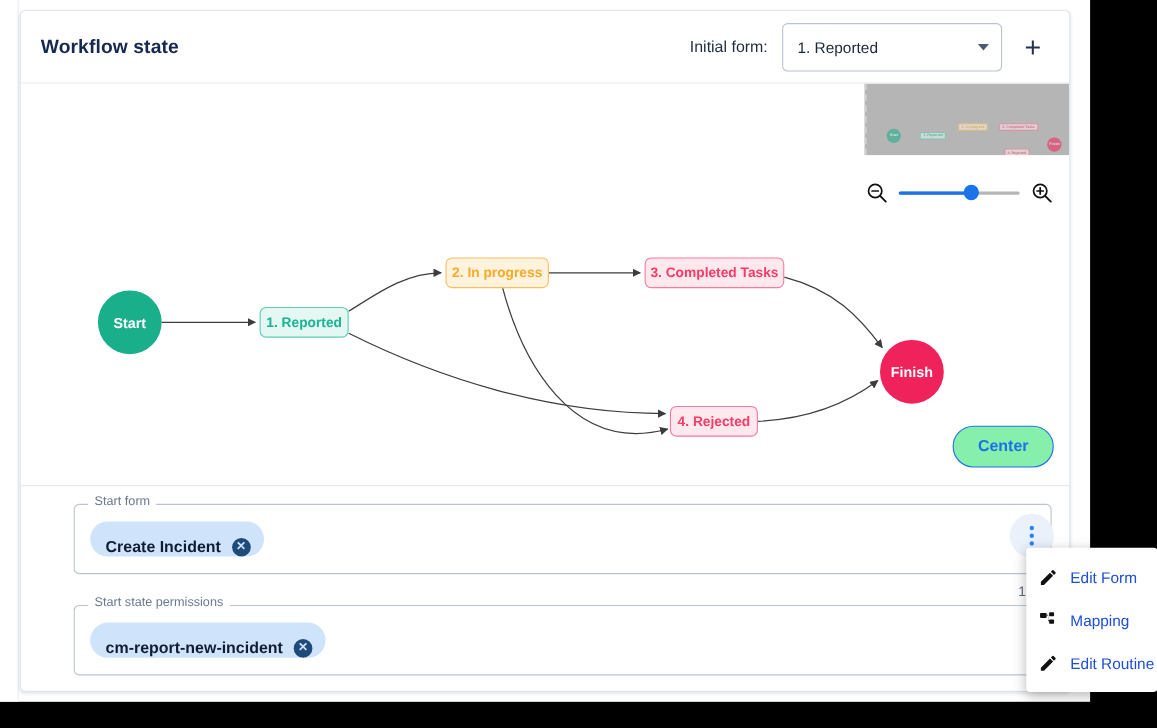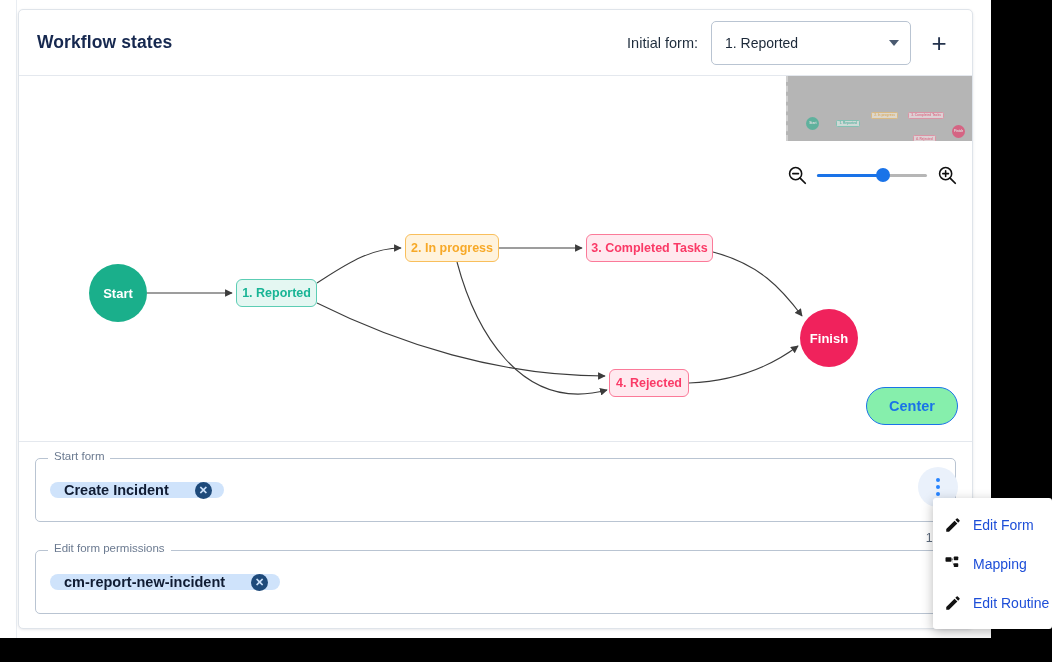--- a/index.html
+++ b/index.html
@@ -192,43 +192,43 @@
     background: #86efac;
     color: #1a73e8;
     font-size: 14.5px;
     font-weight: bold;
     display: flex; align-items: center; justify-content: center;
     cursor: pointer;
   }
 
   
   #forms-section { position: relative; padding: 16px 16px 0 16px; }
-  .field-group { position: relative; margin-bottom: 6px; }
+  .field-group { position: relative; margin-bottom: 6px; margin-left: 32px; }
   .field-box {
     border: 1px solid #b9c4d2;
     border-radius: 5px;
     height: 64px;
     display: flex;
     align-items: center;
     padding: 0 14px;
     background: #fff;
   }
   .field-legend {
     position: absolute;
     left: 13px; top: -8px;
     background: #fff;
     padding: 0 6px;
     font-size: 11.5px;
     color: #6b7a90;
   }
   .chip {
     display: inline-flex;
-    align-items: flex-start;
-    gap: 26px;
-    height: 16px;
+    align-items: flex-end;
+    gap: 10px;
+    height: 32px;
     padding: 0 12px 0 14px;
     border-radius: 16px;
     background: #cfe3fb;
     color: #101c33;
     font-size: 14.5px;
     font-weight: bold;
     cursor: pointer;
   }
   .chip-remove {
     width: 17px; height: 17px;
@@ -289,21 +289,21 @@
 </head>
 <body>
 
 <div id="app-viewport">
 
   <div id="page-gutter"></div>
 
   <div id="workflow-card">
 
     <div id="card-header">
-      <div id="page-title">Workflow states</div>
+      <div id="page-title">Workflow state</div>
 
       <div id="header-right">
         <div id="initial-state-label">Initial form:</div>
 
         <div id="initial-state-select">
           <span id="initial-state-value">1. Reported</span>
           <span class="caret-down"></span>
         </div>
 
         <div id="add-state-button">+</div>
@@ -400,21 +400,21 @@
           <span class="chip">
             <span>Create Incident</span>
             <span class="chip-remove">✕</span>
           </span>
         </div>
       </div>
 
       <div id="page-counter">1 / 1</div>
 
       <div class="field-group">
-        <div class="field-legend">Edit form permissions</div>
+        <div class="field-legend">Start state permissions</div>
         <div class="field-box">
           <span class="chip">
             <span>cm-report-new-incident</span>
             <span class="chip-remove">✕</span>
           </span>
         </div>
       </div>
 
     </div>
   </div>

